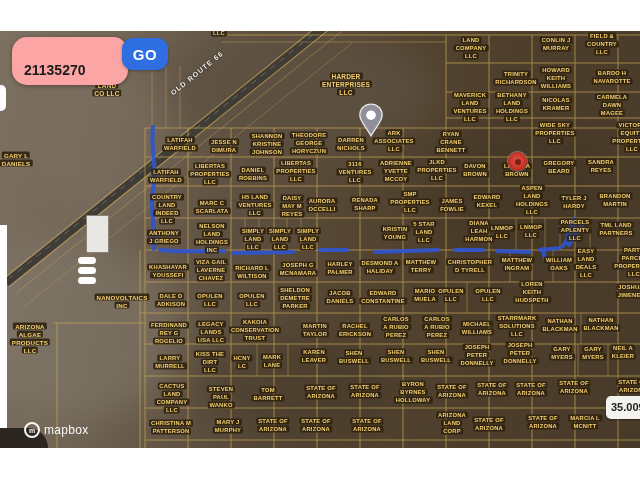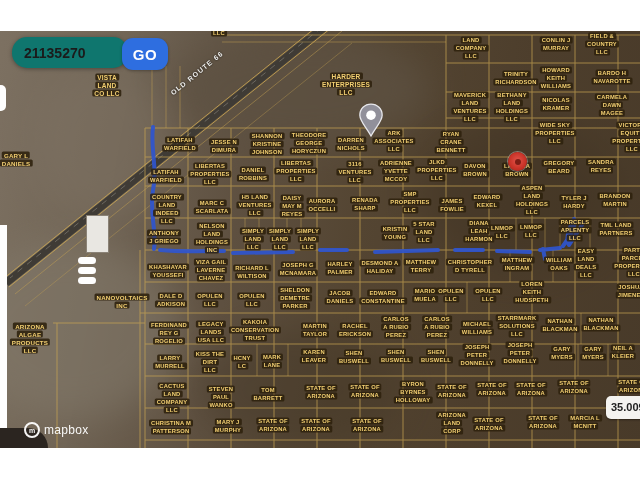--- a/index.html
+++ b/index.html
@@ -10,22 +10,22 @@
   .patch{position:absolute;border-radius:50%;filter:blur(18px);}
   svg.overlay{position:absolute;left:0;top:0;pointer-events:none;}
   .plabel{position:absolute;transform:translate(-50%,-50%);display:flex;flex-direction:column;
           align-items:center;gap:1px;font-weight:700;font-size:5.8px;line-height:7px;
           letter-spacing:.2px;color:var(--labelText);text-align:center;white-space:nowrap;z-index:5;}
   .plabel span{background:var(--labelBg);padding:0 2px;border-radius:1.5px;}
   .road-label{position:absolute;left:197px;top:73px;transform:translate(-50%,-50%) rotate(-39deg);
           color:#f2f2f0;font-size:7px;font-weight:800;letter-spacing:1.2px;white-space:nowrap;
           text-shadow:0 0 2px rgba(0,0,0,.85);z-index:6;}
   .search-input{position:absolute;left:12px;top:37px;width:104px;height:31px;border:none;
-          border-radius:15px;background:#0f766e;box-shadow:0 1px 4px rgba(0,0,0,.35);
-          font:600 14px "Liberation Sans",sans-serif;color:#1b1b1b;padding:0 0 0 12px;z-index:20;}
+          border-radius:15px;background:#fca5a5;box-shadow:0 1px 4px rgba(0,0,0,.35);
+          font:600 14px "Liberation Sans",sans-serif;color:#1b1b1b;padding:17px 0 0 12px;z-index:20;}
   .go-btn{position:absolute;left:122px;top:38px;width:46px;height:32px;border:none;border-radius:11px;
           background:var(--goBlue);color:#fff;font:800 15px "Liberation Sans",sans-serif;
           letter-spacing:.5px;z-index:20;box-shadow:0 1px 3px rgba(0,0,0,.3);}
   .pin-gray{position:absolute;left:358px;top:103px;width:26px;height:34px;z-index:8;}
   .marker-red{position:absolute;left:508px;top:152px;width:19px;height:19px;border-radius:50%;
           background:radial-gradient(circle at 50% 45%,#e2544a 0%,var(--markerRed) 55%,#a32218 100%);
           box-shadow:0 0 0 1px rgba(255,255,255,.35),0 1px 2px rgba(0,0,0,.5);z-index:9;}
   .marker-red::after{content:"";position:absolute;left:6.5px;top:6.5px;width:6px;height:6px;
           border-radius:50%;background:#7e1d15;}
   .coord-badge{position:absolute;left:606px;top:396px;width:44px;height:23px;background:#f4f3f0;

